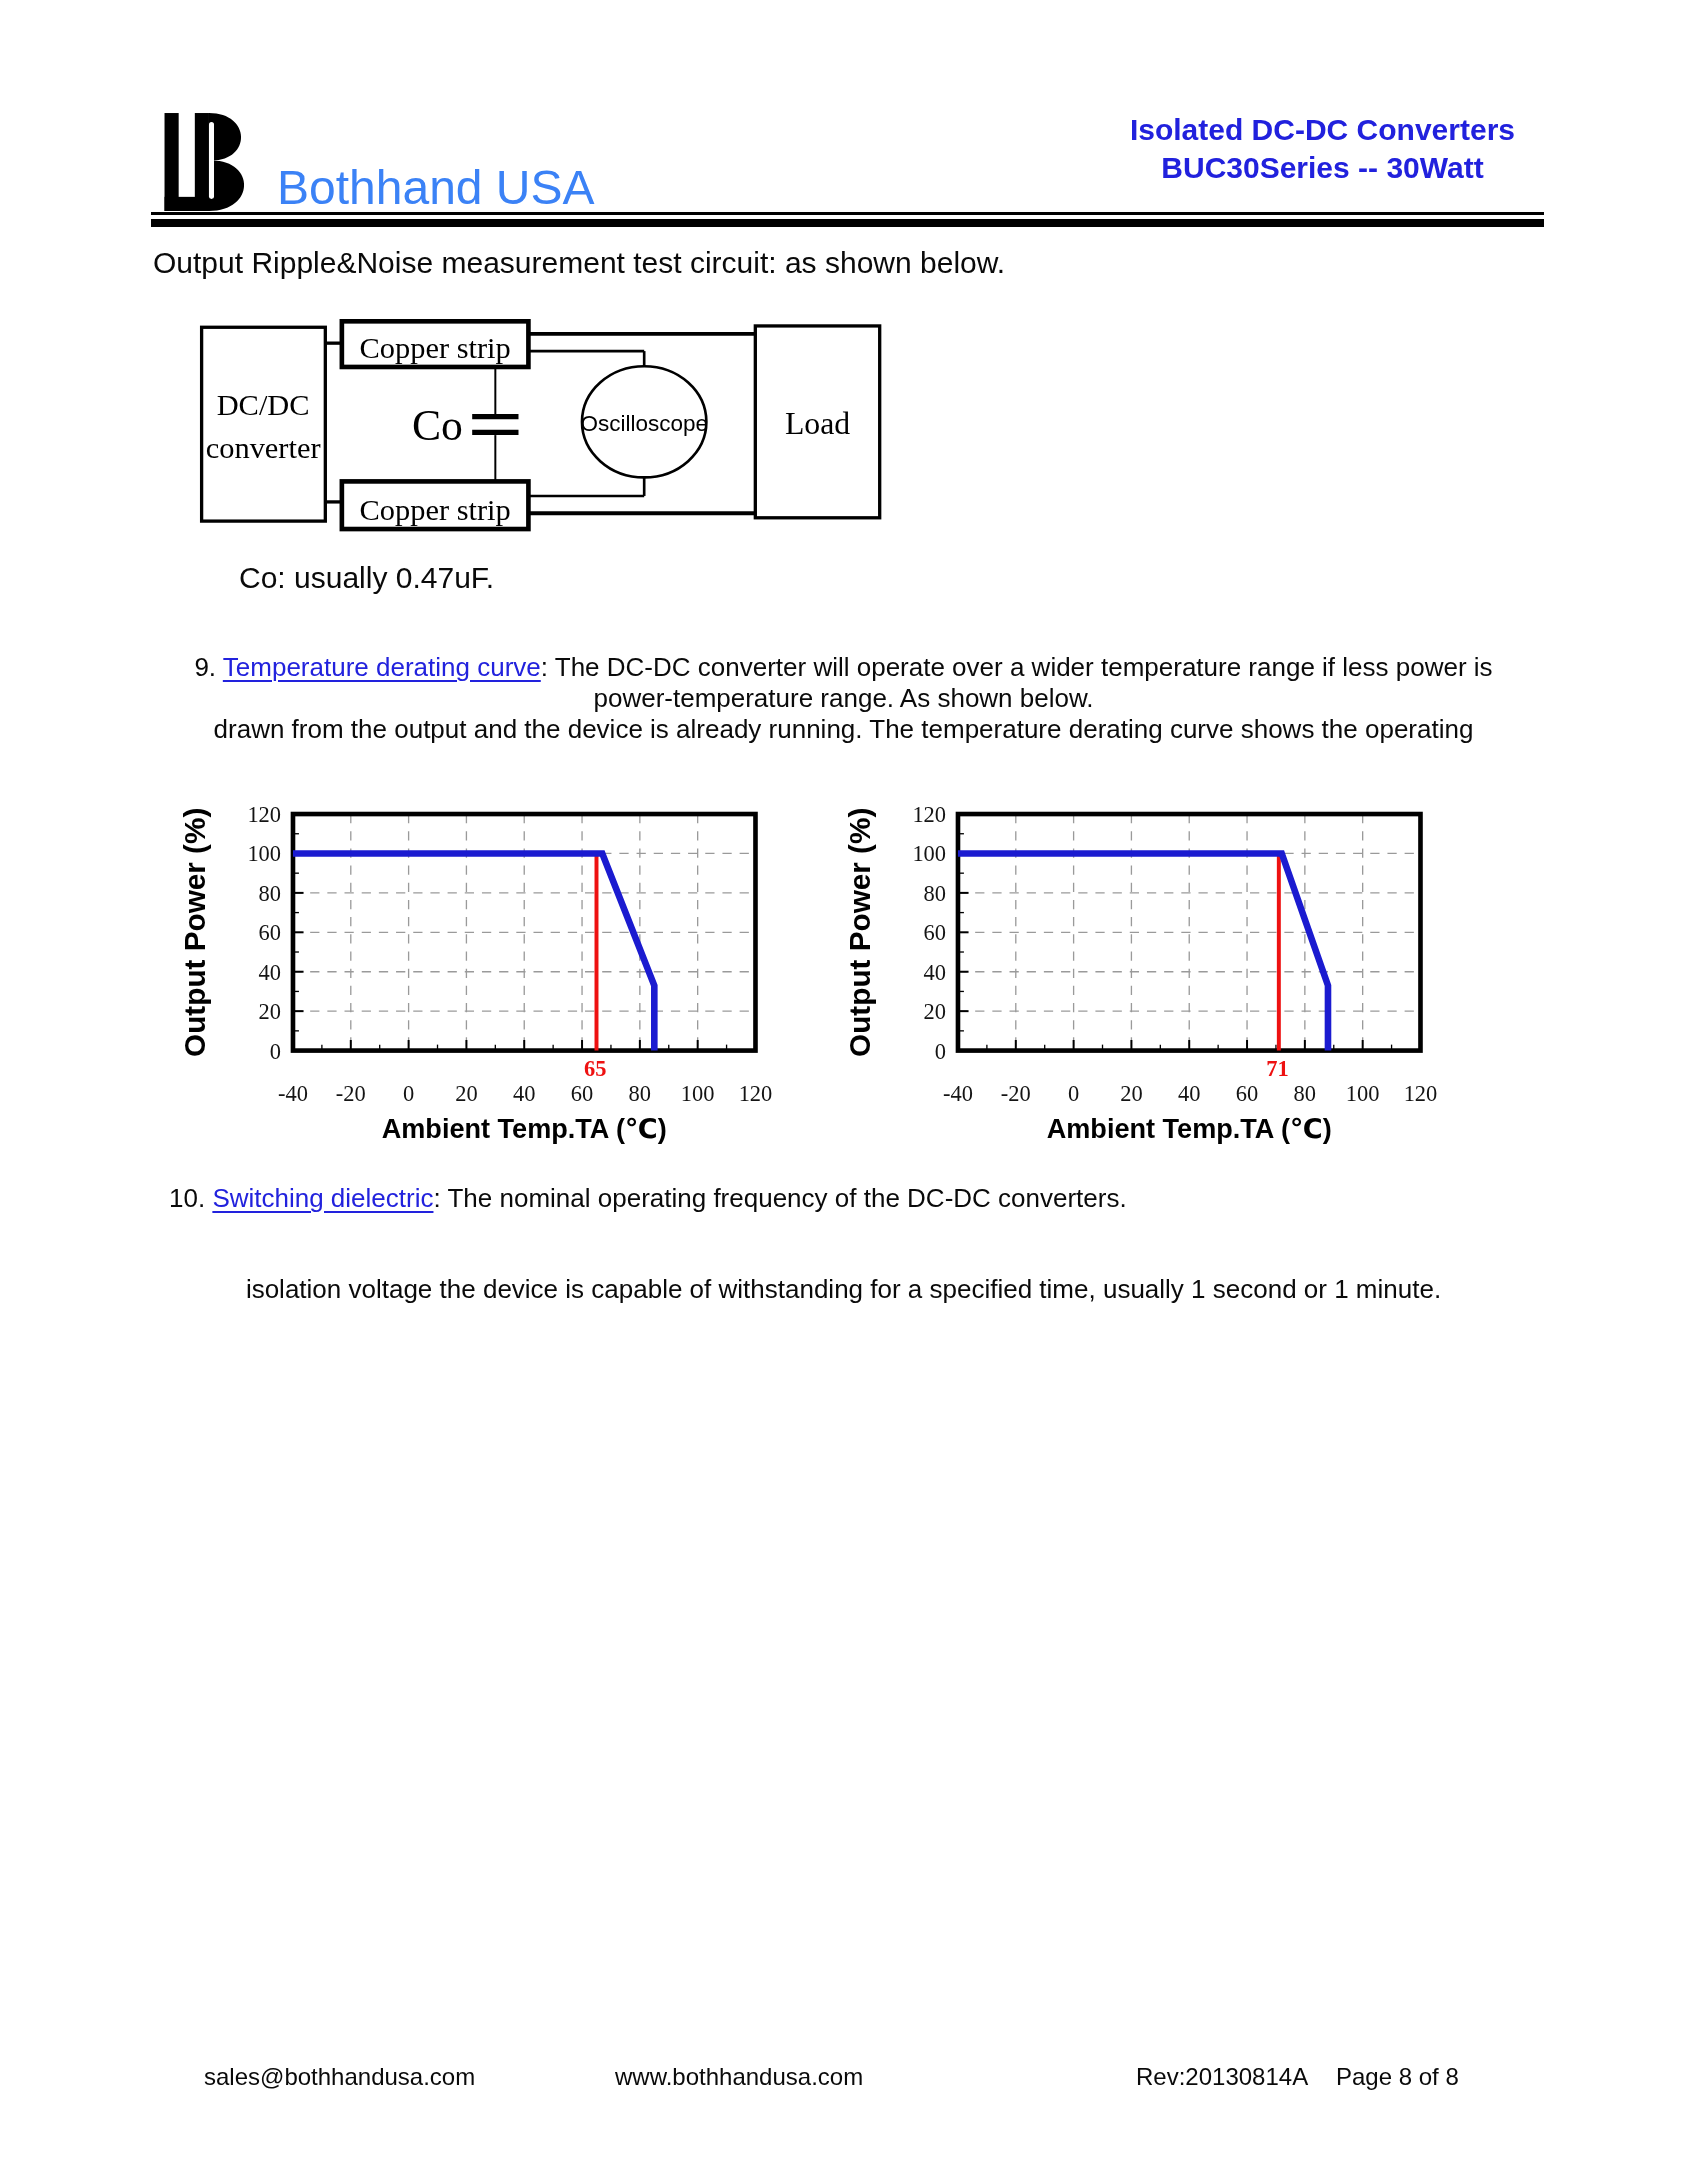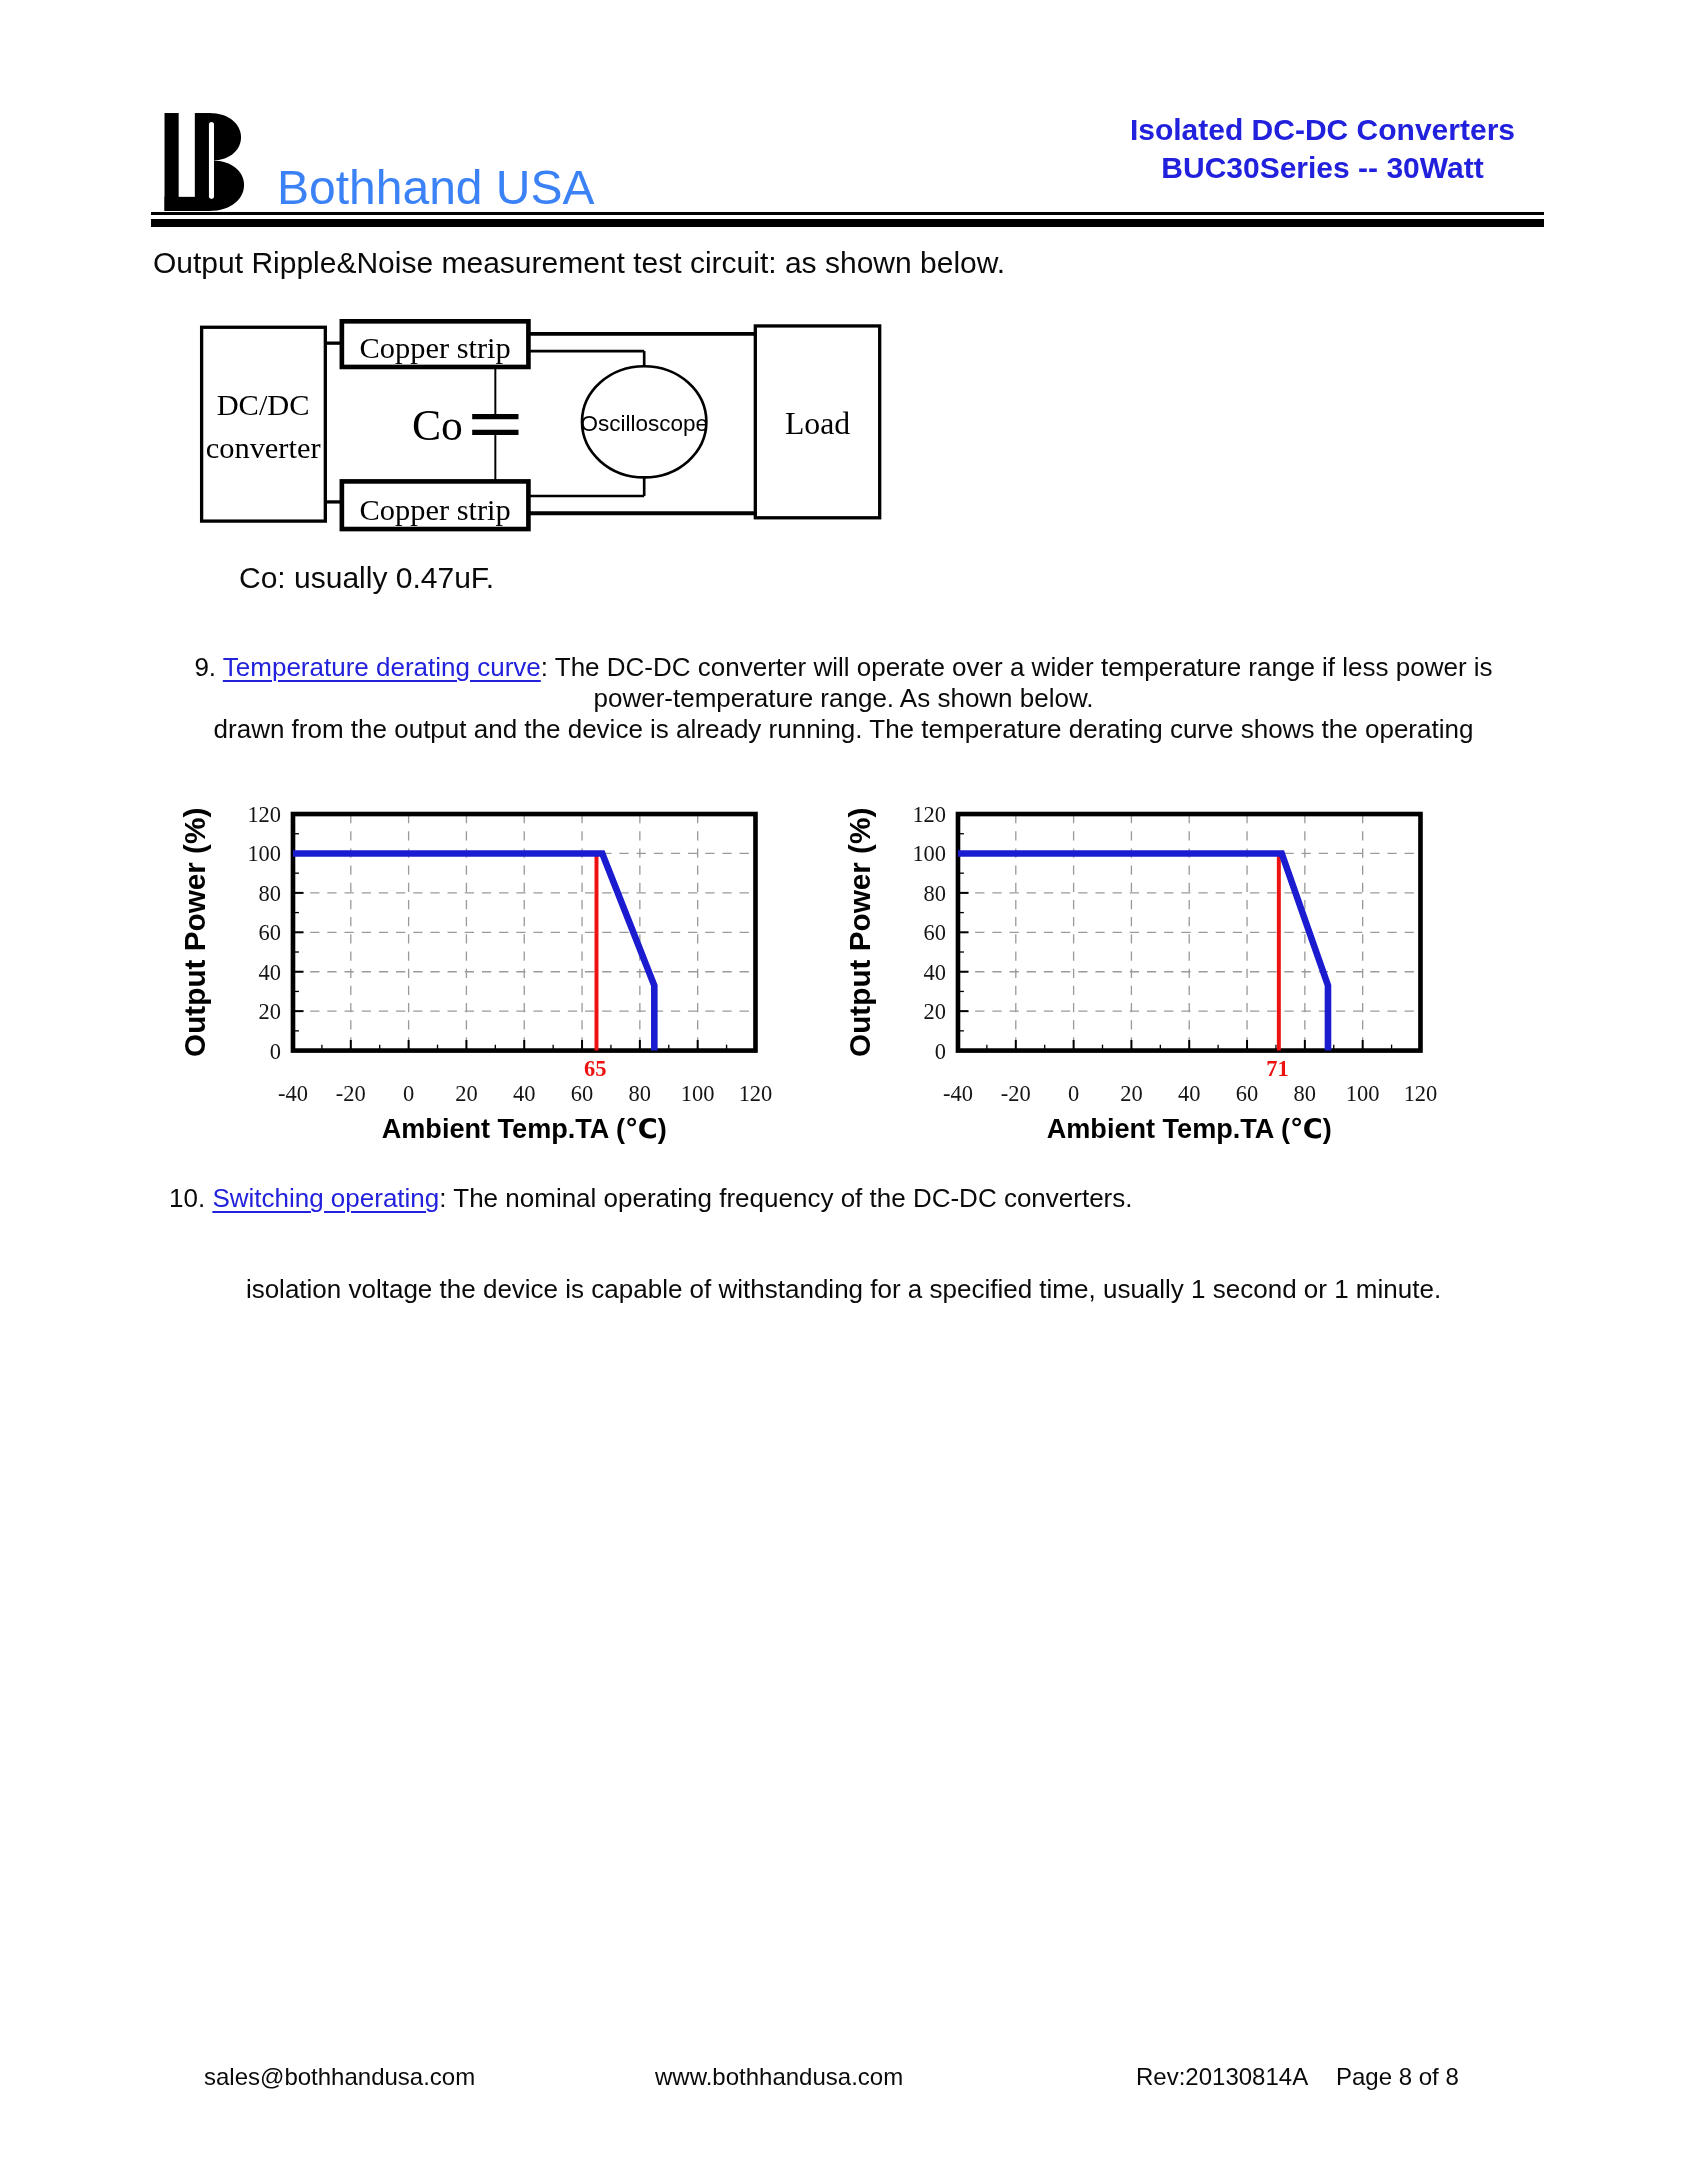--- a/index.html
+++ b/index.html
@@ -224,24 +224,24 @@
     <text x="157" y="300.6666666666667" text-anchor="end" class="tick">40</text>
     <text x="157" y="241" text-anchor="end" class="tick">60</text>
     <text x="157" y="181.33333333333334" text-anchor="end" class="tick">80</text>
     <text x="157" y="121.66666666666663" text-anchor="end" class="tick">100</text>
     <text x="157" y="62" text-anchor="end" class="tick">120</text>
     <text x="525" y="540" text-anchor="middle" class="axis-lbl">Ambient Temp.TA (℃)</text>
     <text x="42" y="229" text-anchor="middle" class="axis-lbl-y" transform="rotate(-90 42 229)">Output Power (%)</text>
   </svg>
 
 <div class="abs sec-left" style="left:169px;top:1183px;">
-  <span>10. </span><span class="link" style="color:#2222dd">Switching operating</span><span>: </span><span>The nominal operating frequency of the DC-DC converters.</span>
+  <span>10. </span><span class="link" style="color:#2222dd">Switching dielectric</span><span>: </span><span>The nominal operating frequency of the DC-DC converters.</span>
 </div>
 
 <div class="abs sec" style="left:152px;top:1274px;">
   <div>isolation voltage the device is capable of withstanding for a specified time, usually 1 second or 1 minute.</div>
 </div>
 
 <div class="abs footer-item" style="left:204px;top:2063px;text-align:right;">sales@bothhandusa.com</div>
-<div class="abs footer-item" style="left:615px;top:2063px;margin-left:40px;">www.bothhandusa.com</div>
+<div class="abs footer-item" style="left:615px;top:2063px;">www.bothhandusa.com</div>
 <div class="abs footer-item" style="left:1136px;top:2063px;">Rev:20130814A</div>
 <div class="abs footer-item" style="left:1336px;top:2063px;">Page 8 of 8</div>
 
 
 </body></html>

